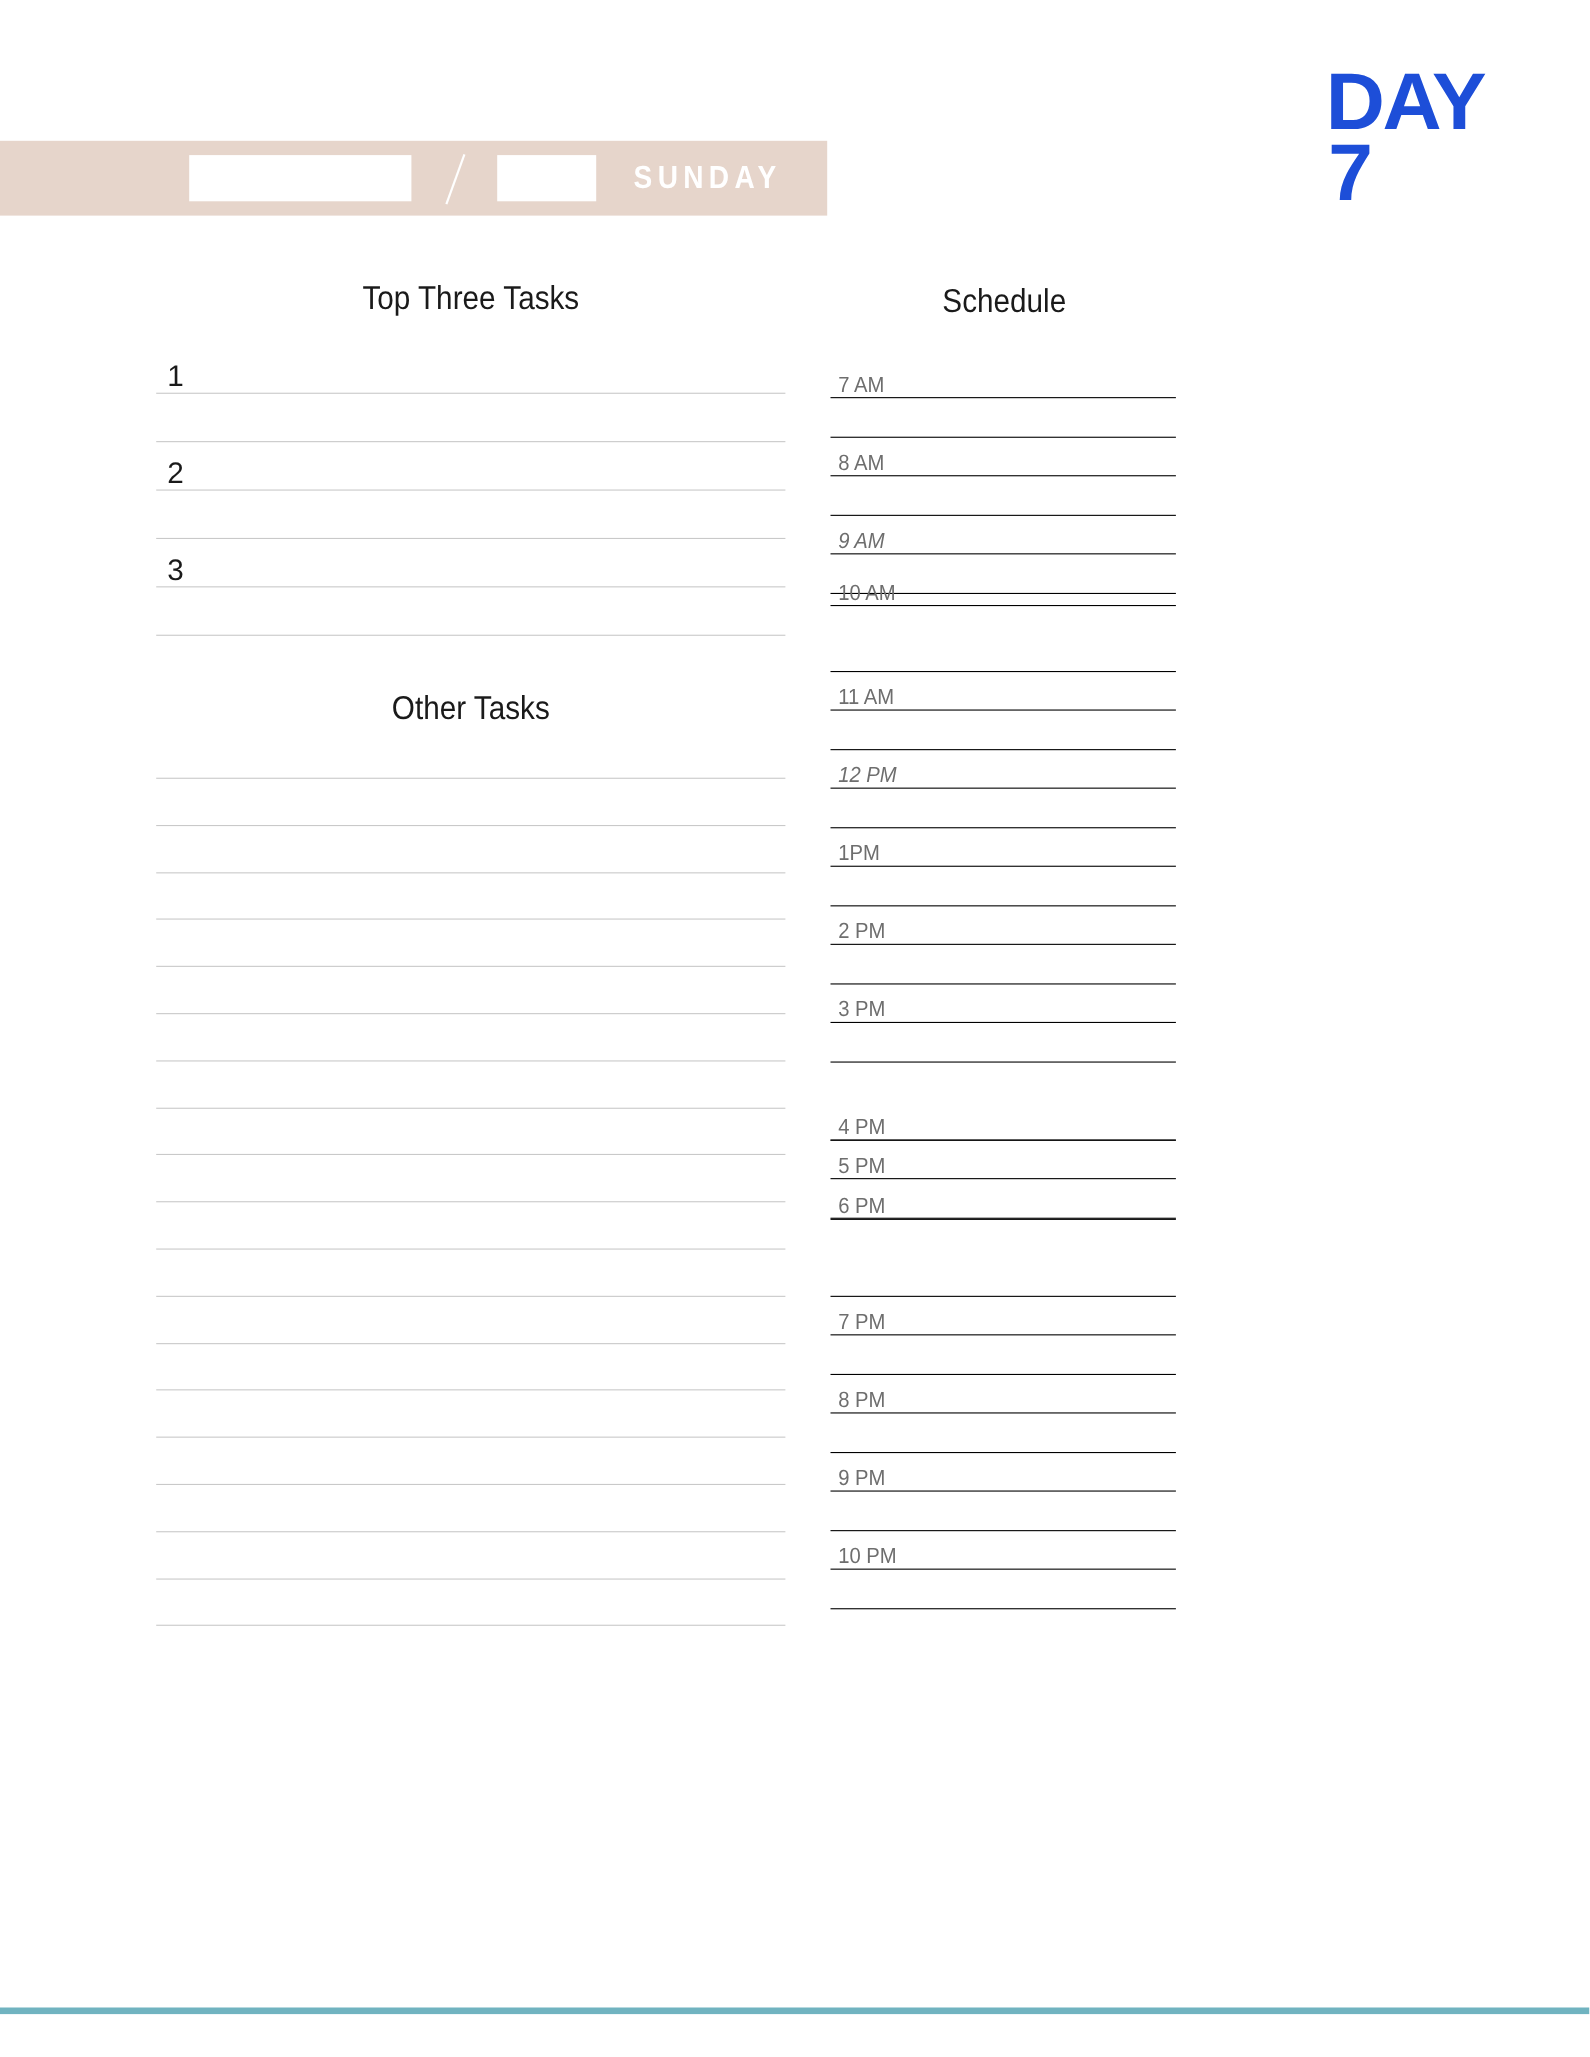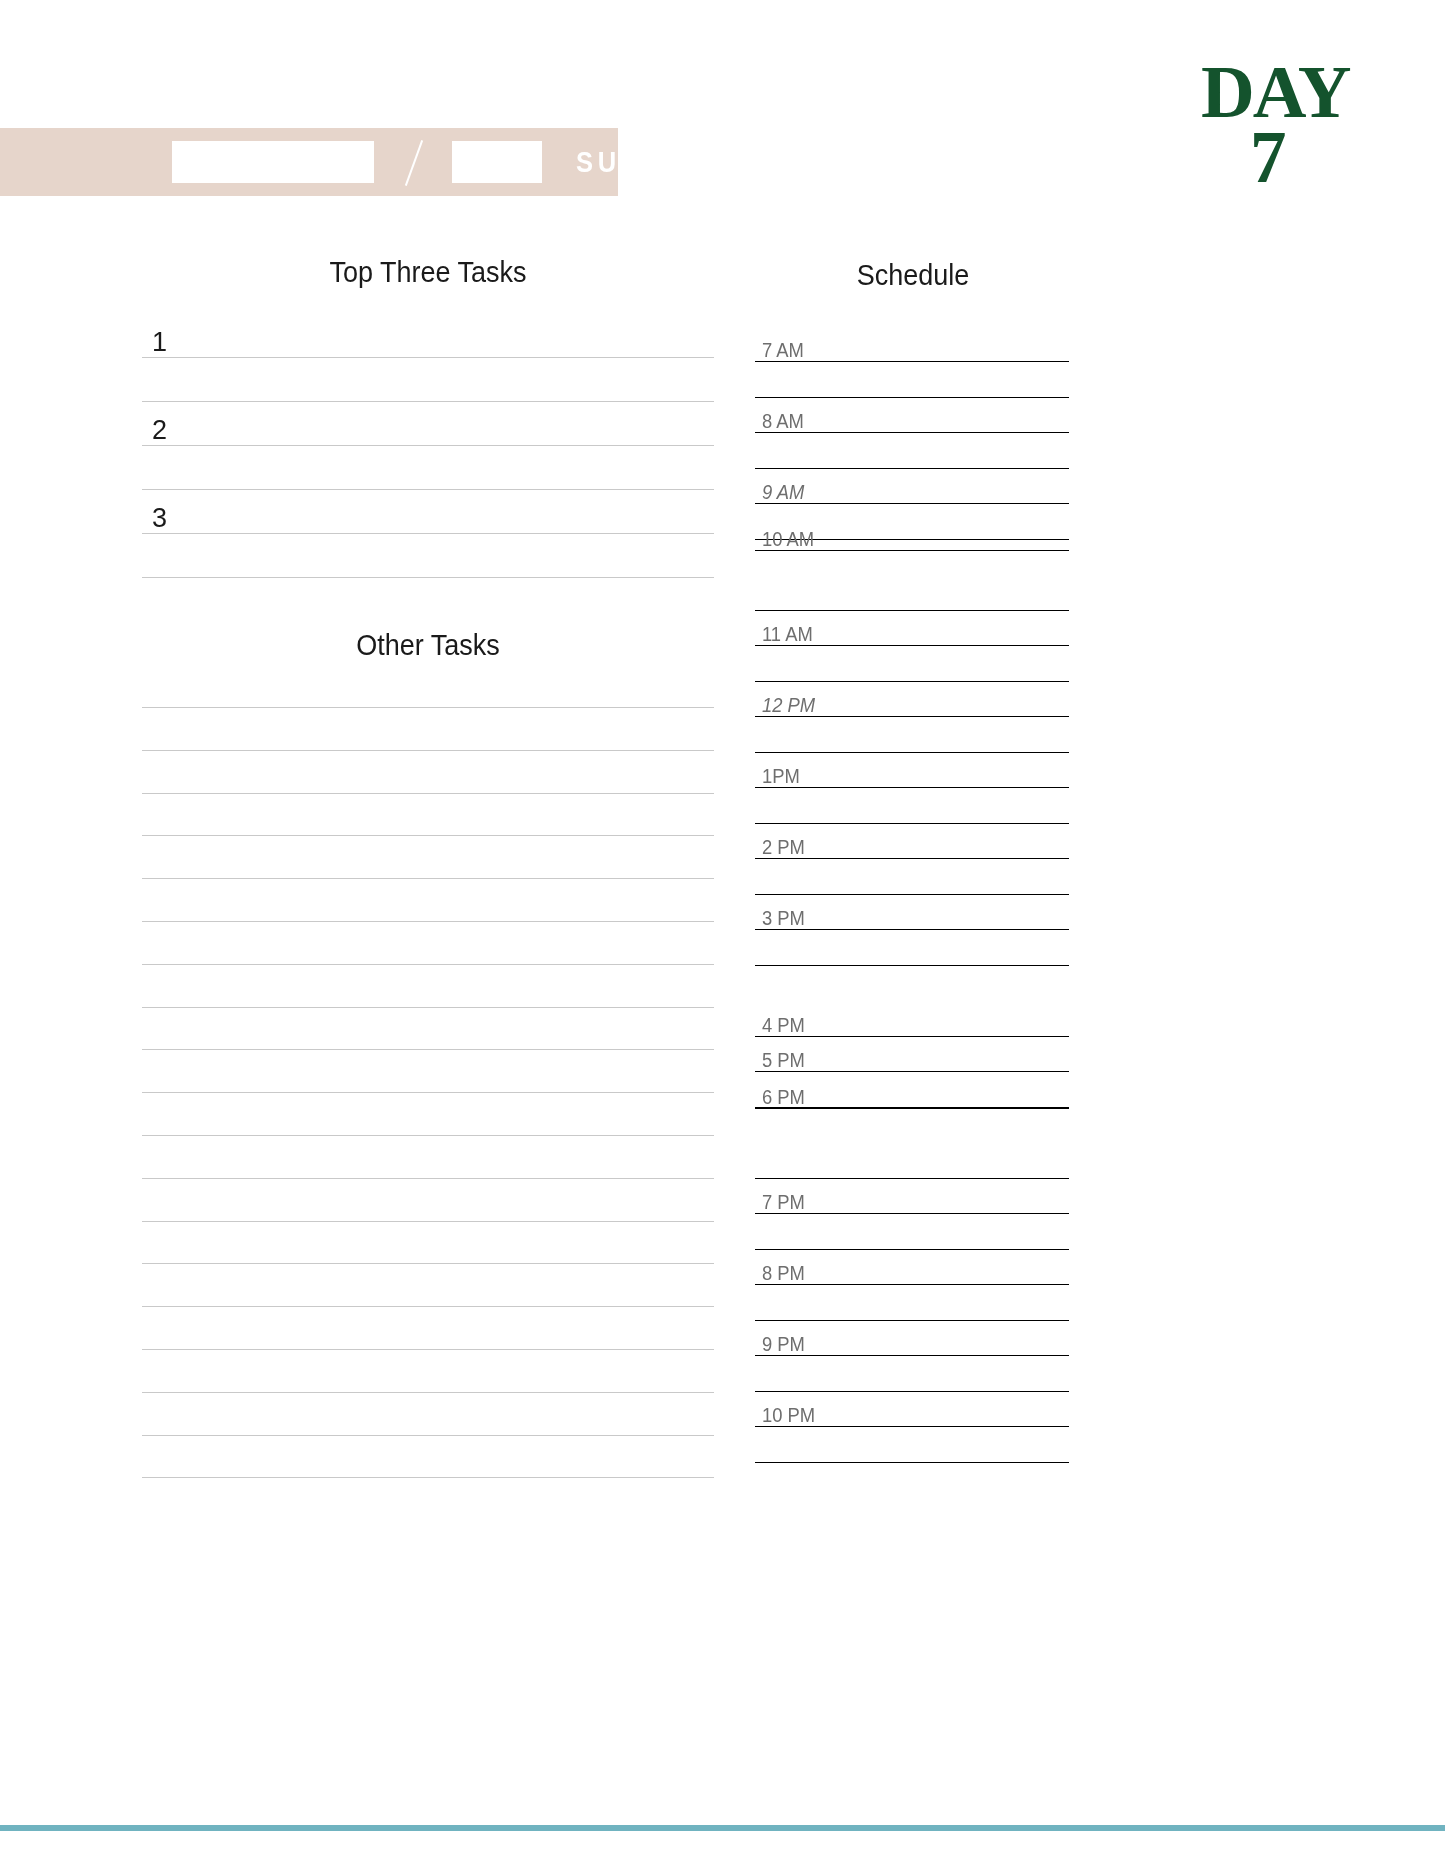--- a/index.html
+++ b/index.html
@@ -14,21 +14,21 @@
     font-family: "Liberation Sans", sans-serif;
     -webkit-font-smoothing: antialiased;
     overflow: hidden;
   }
 
   
   #date-band {
     position: absolute;
     left: 0;
     top: 128px;
-    width: 618px;
+    width: 752px;
     height: 68px;
     background: #e6d5cb;
     display: flex;
     align-items: center;
   }
   #date-band .date-box {
     background: #ffffff;
     height: 42px;
     flex: 0 0 auto;
   }
@@ -60,23 +60,23 @@
     font-family: "Liberation Sans Narrow", "Liberation Sans", sans-serif;
     transform: scaleX(0.88);
     transform-origin: left center;
   }
 
   
   #day-logo {
     position: absolute;
     right: 96px;
     top: 62px;
-    text-align: center;
-    color: #14532d;
-    font-family: Liberation Serif, serif;
+    text-align: left;
+    color: #1d4ed8;
+    font-family: Liberation Sans, sans-serif;
     font-weight: bold;
     line-height: 0.86;
   }
   #day-logo .day-word {
     display: block;
     font-size: 73px;
     letter-spacing: -2px;
     transform: scaleX(1.02);
     transform-origin: right center;
   }

